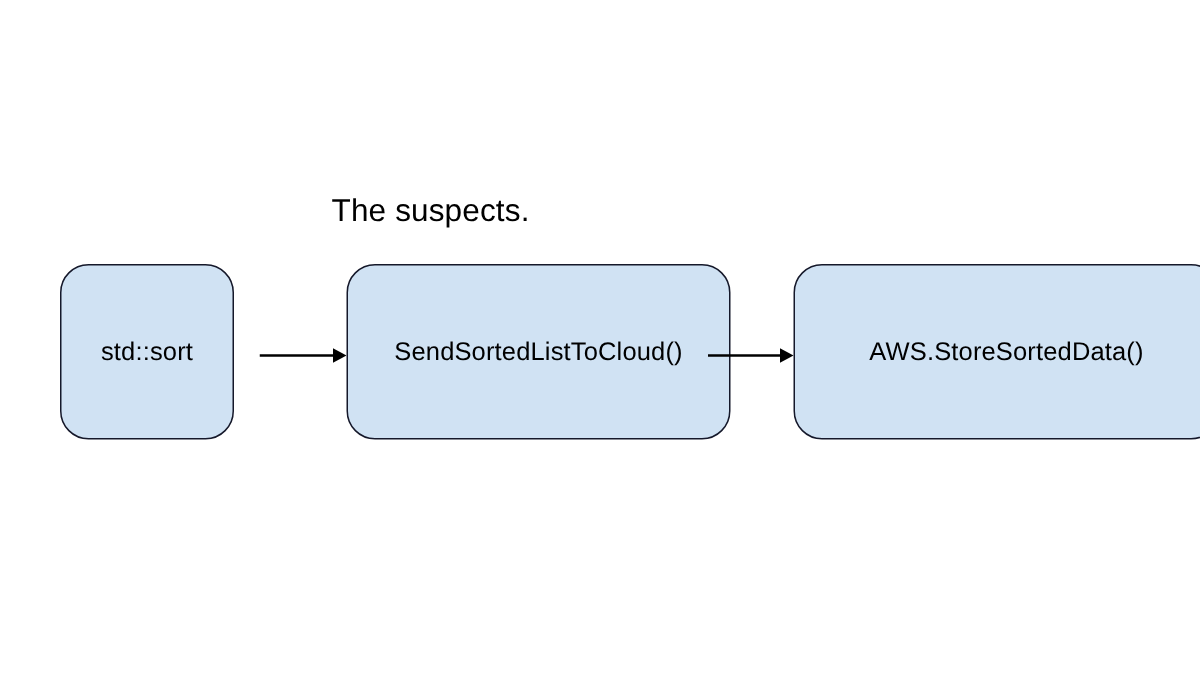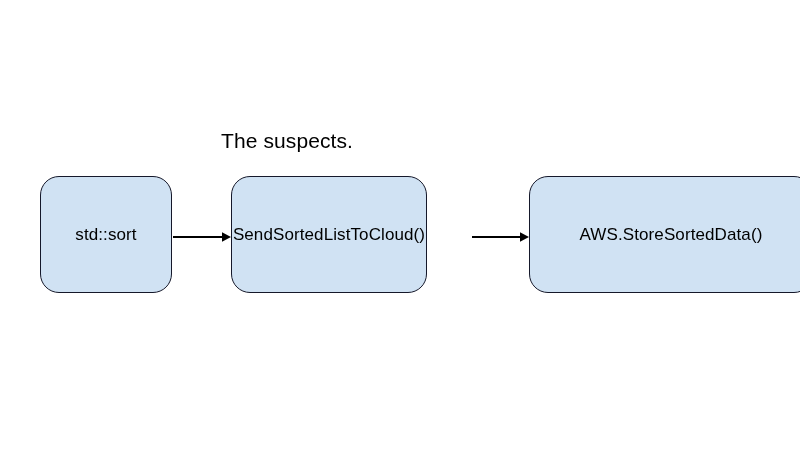--- a/index.html
+++ b/index.html
@@ -40,22 +40,22 @@
     display: flex;
     align-items: center;
     justify-content: center;
   }
   .node-label {
     font-size: 17px;
     color: #000000;
     white-space: nowrap;
     letter-spacing: 0.1px;
   }
-  #node-1 { left: 40px;  width: 132px; }
-  #node-2 { left: 231px; width: 196px; }
+  #node-1 { left: 40px;  width: 116px; }
+  #node-2 { left: 231px; width: 256px; }
   #node-3 { left: 529px; width: 284px; }
 
   .edge {
     position: absolute;
     top: 226px;
     height: 22px;
   }
   #edge-1 { left: 173px; width: 59px; }
   #edge-2 { left: 472px; width: 58px; }
   .edge svg { display: block; }

